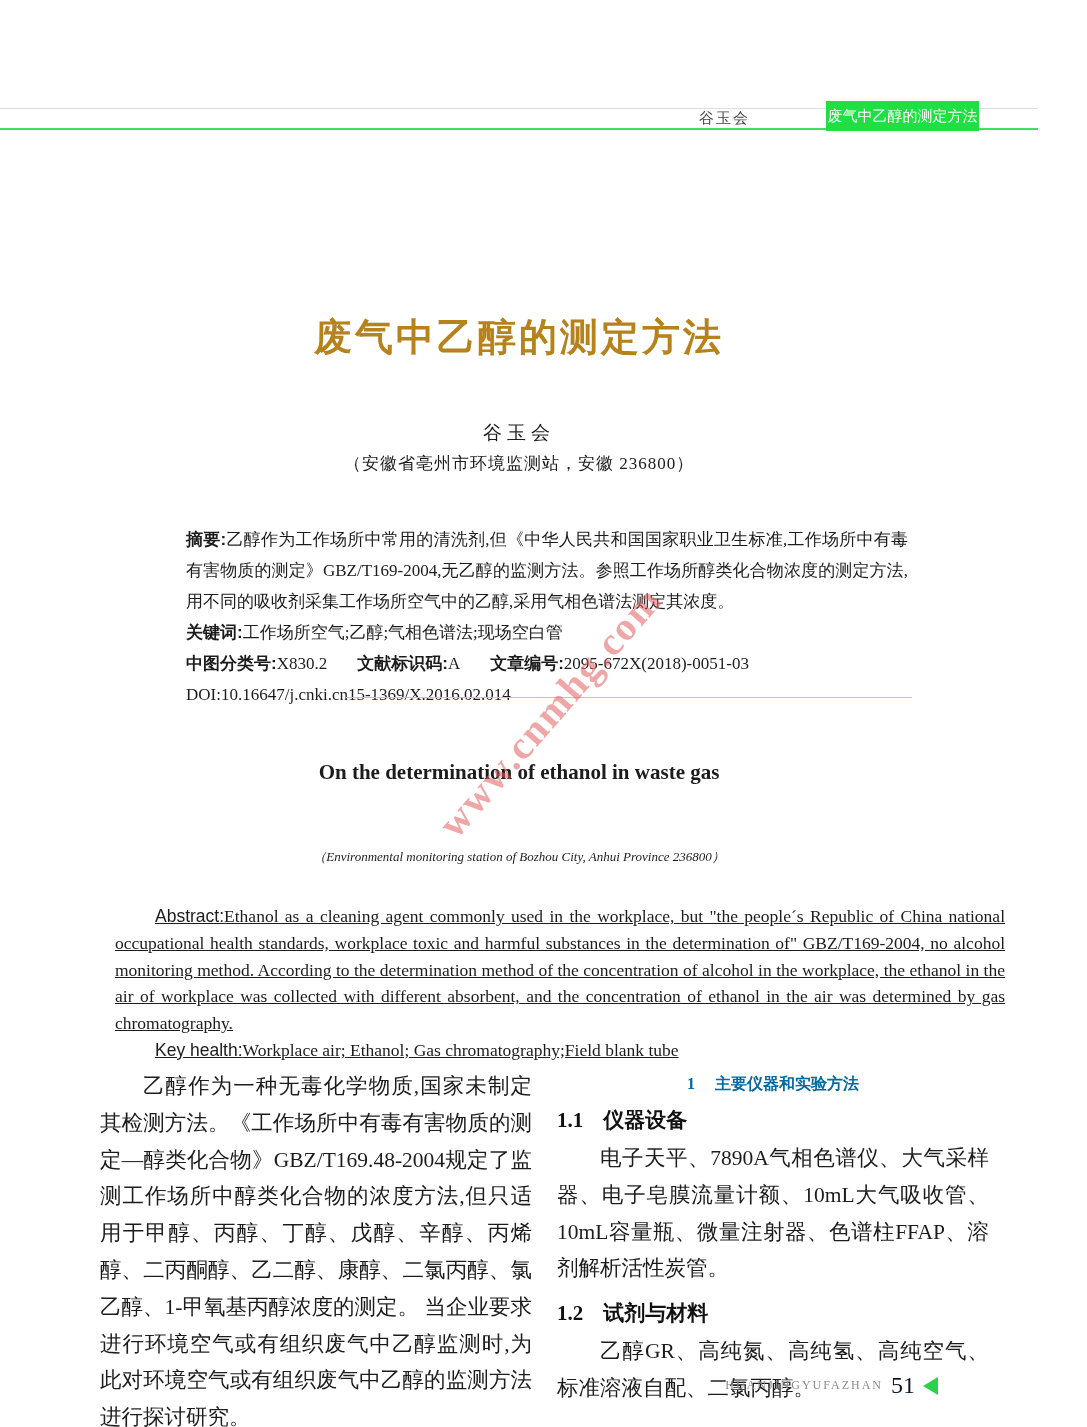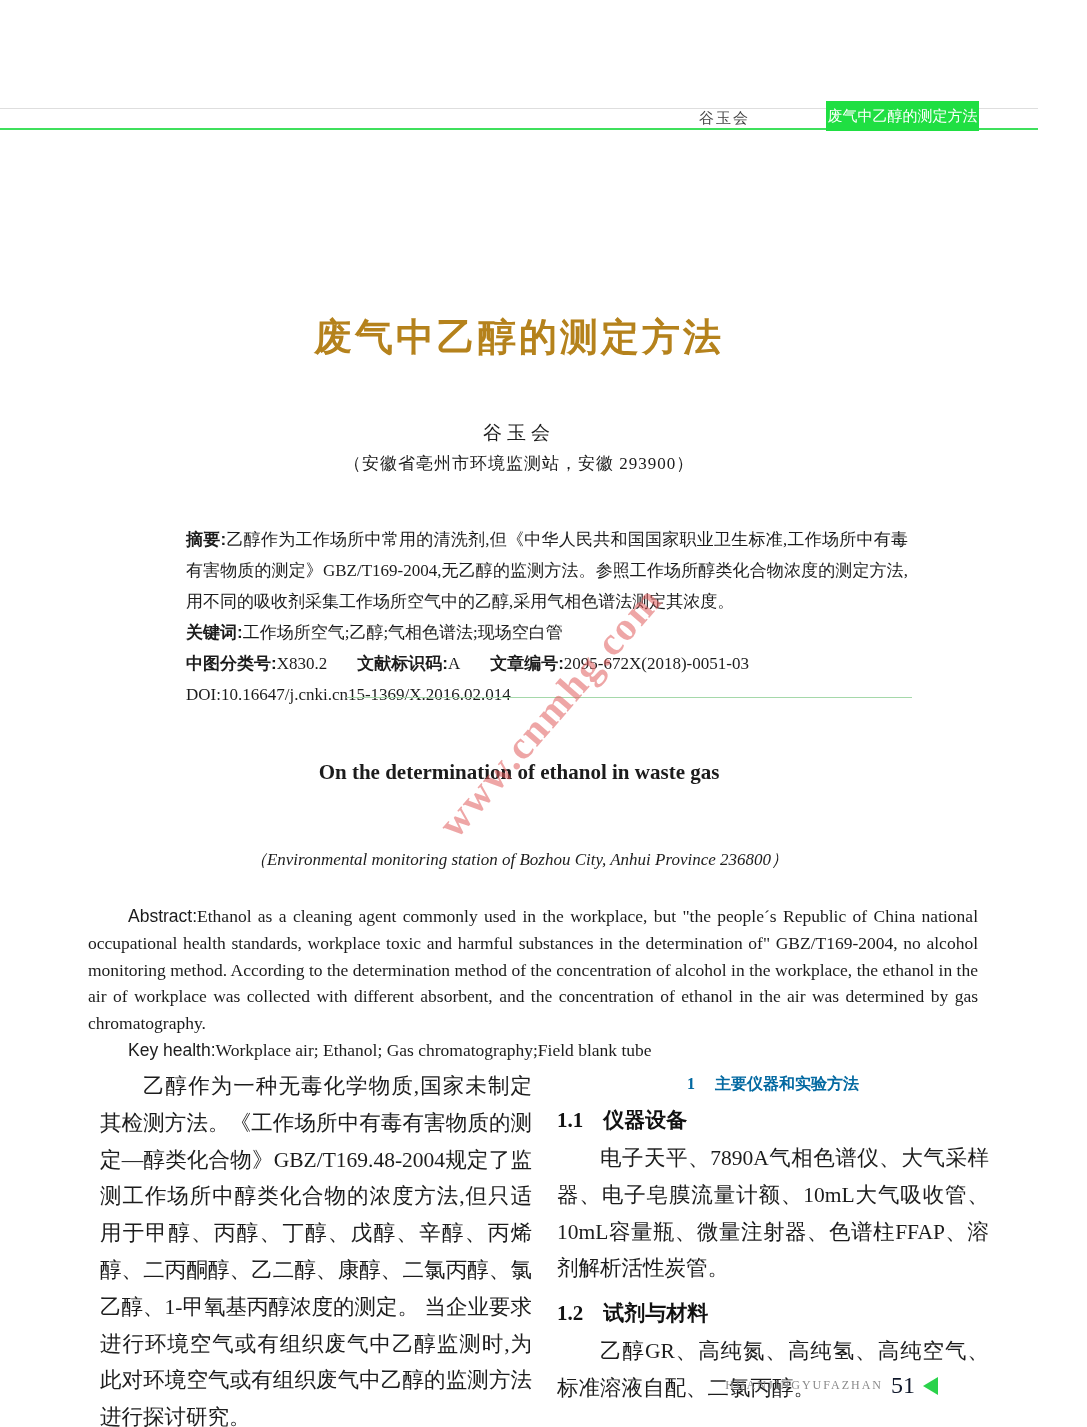--- a/index.html
+++ b/index.html
@@ -34,22 +34,22 @@
   .abs-block { position:absolute; left:186px; top:524px; width:722px; }
   .abs-block p { margin:0; font-size:17px; line-height:31px; }
   .abs-zh { text-align:justify; }
   .lbl { font-family:"Liberation Sans", sans-serif; font-weight:bold; }
   .meta .v { margin-right:30px; }
   .meta .v-last { margin-right:0; }
   .divider { position:absolute; left:346px; top:697px; width:566px; height:1px; background:#a5d8aa; }
   
   .title-en { position:absolute; top:760px; left:0; width:100%; text-align:center; font-weight:bold; font-size:21px; }
   .author-en{ position:absolute; top:818px; left:0; width:100%; text-align:center; font-size:19px; }
-  .affil-en { position:absolute; top:848px; left:0; width:100%; text-align:center; font-style:italic; font-size:17px; }
-  .en-abs { position:absolute; left:88px; top:903px; width:890px; }
+  .affil-en { position:absolute; top:848px; left:0; width:100%; text-align:center; font-style:italic; font-size:13px; }
+  .en-abs { position:absolute; left:115px; top:903px; width:890px;text-decoration:underline; }
   .en-abs p { margin:0; font-size:17.5px; line-height:26.8px; text-align:justify; text-indent:40px; }
   .lbl-sans { font-family:"Liberation Sans", sans-serif; }
   
   .columns { position:absolute; left:100px; top:1068px; width:890px; display:flex; gap:25px; }
   .col { width:432px; }
   .body-p { margin:0; font-size:21.5px; line-height:36.8px; text-align:justify; text-indent:2em; }
   .h1g {
     margin:2px 0 0 0; font-size:16px; font-weight:bold; color:#0369a1;
     font-family:"Liberation Sans", sans-serif; line-height:28px;text-align:center;
   }
@@ -81,21 +81,21 @@
 
 <div class="page">
 
   <div class="rule-gray"></div>
   <div class="rule-green"></div>
   <div class="running-author">谷玉会</div>
   <div class="badge">废气中乙醇的测定方法</div>
 
   <h1 class="title-zh">废气中乙醇的测定方法</h1>
   <div class="author-zh">谷玉会</div>
-  <div class="affil-zh">（安徽省亳州市环境监测站，安徽 293900）</div>
+  <div class="affil-zh">（安徽省亳州市环境监测站，安徽 236800）</div>
 
   <div class="abs-block">
     <p class="abs-zh"><span class="lbl">摘要:</span><span>乙醇作为工作场所中常用的清洗剂,但《中华人民共和国国家职业卫生标准,工作场所中有毒有害物质的测定》GBZ/T169-2004,无乙醇的监测方法。参照工作场所醇类化合物浓度的测定方法,用不同的吸收剂采集工作场所空气中的乙醇,采用气相色谱法测定其浓度。</span></p>
     <p class="kw-zh"><span class="lbl">关键词:</span><span>工作场所空气;乙醇;气相色谱法;现场空白管</span></p>
     <p class="meta"><span class="lbl">中图分类号:</span><span class="v">X830.2</span><span class="lbl">文献标识码:</span><span class="v">A</span><span class="lbl">文章编号:</span><span class="v v-last">2095-672X(2018)-0051-03</span></p>
     <p class="doi">DOI:10.16647/j.cnki.cn15-1369/X.2016.02.014</p>
   </div>
 
   <div class="divider"></div>
 

